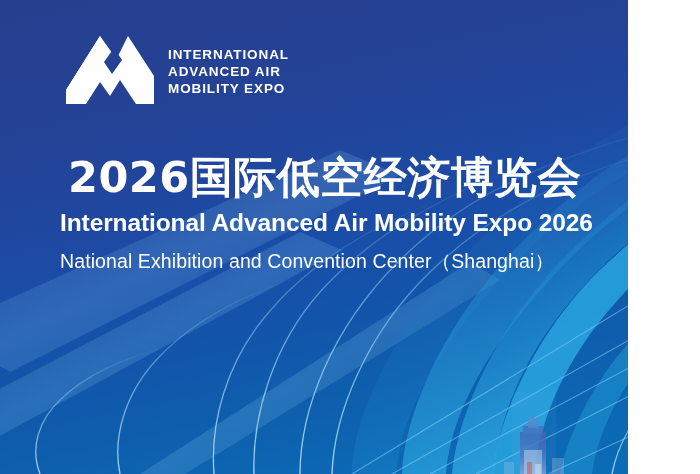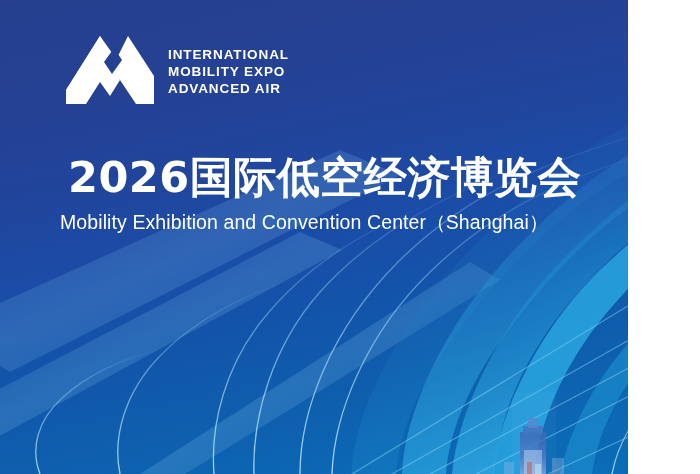--- a/index.html
+++ b/index.html
@@ -226,23 +226,24 @@
       <path d="M34 2 L54 30 L44 44 L34 29 L16 56 L0 56 Z" fill="#ffffff"></path>
       <path d="M34 2 L0 56 L0 70 L20 70 L34 48 L44 62 L54 46 Z" fill="#ffffff"></path>
 
       <path d="M62 2 L88 42 L88 70 L70 70 L46 34 Z" fill="#ffffff"></path>
 
       <path d="M56 26 L46 40 L38 28 L48 14 Z" fill="#254193"></path>
     </svg>
 
     <div class="logo-text">
       <div class="logo-text-line">INTERNATIONAL</div>
+      <div class="logo-text-line">ADVANCED AIR</div>
       <div class="logo-text-line">MOBILITY EXPO</div>
-      <div class="logo-text-line">ADVANCED AIR</div>
     </div>
   </div>
 
   <div class="content">
     <div class="title-cn">2026国际低空经济博览会</div>
-    <div class="venue-en">Mobility Exhibition and Convention Center（Shanghai）</div>
+    <div class="title-en">International Advanced Air Mobility Expo 2026</div>
+    <div class="venue-en">National Exhibition and Convention Center（Shanghai）</div>
   </div>
 
 </div>
 
 </body></html>

